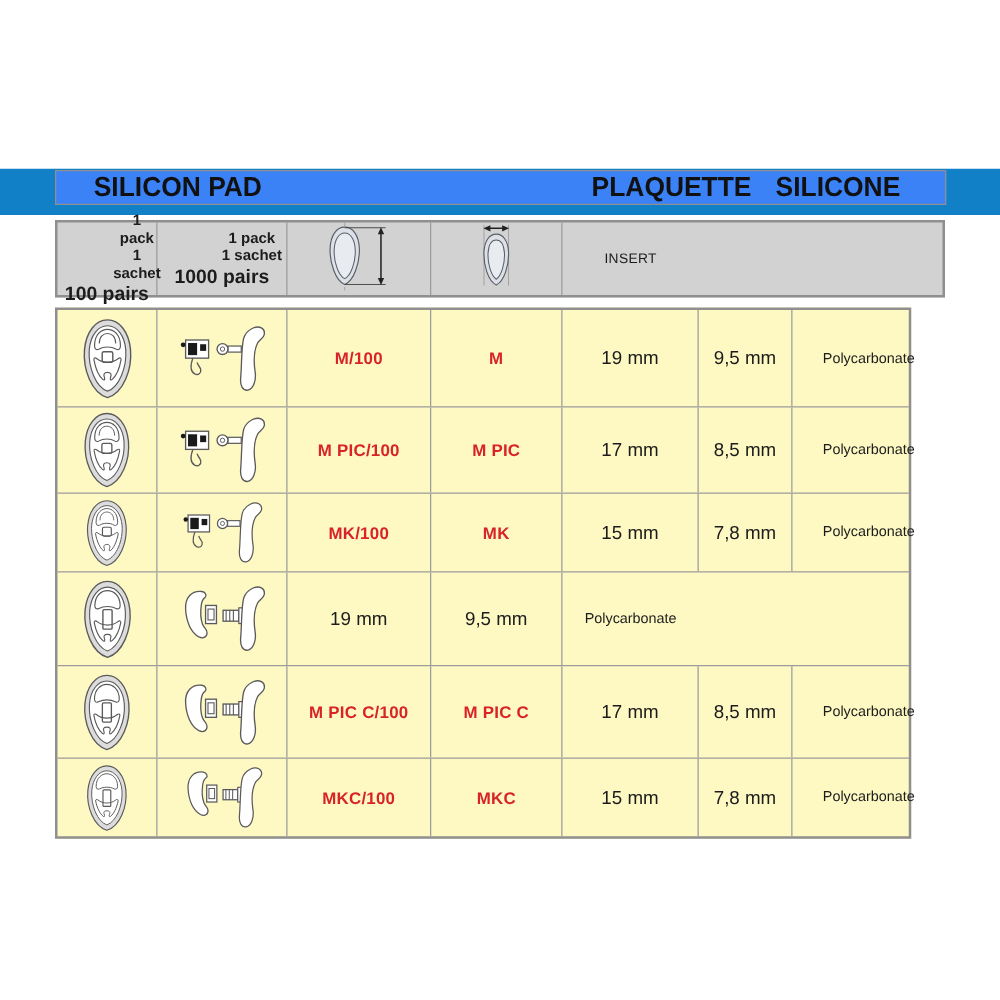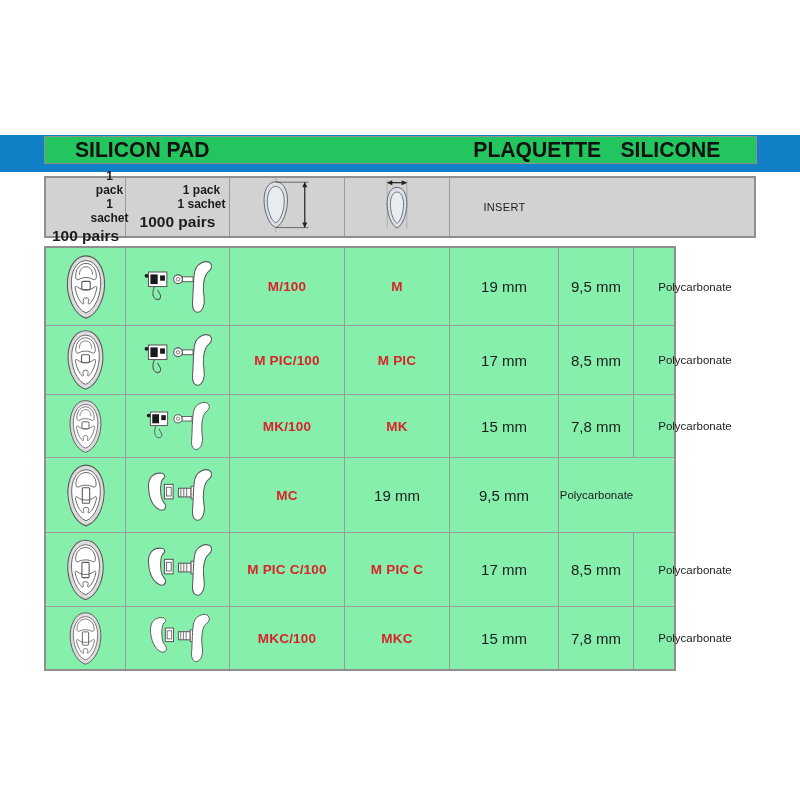--- a/index.html
+++ b/index.html
@@ -3,21 +3,21 @@
 <meta charset="utf-8">
 <style>
   html,body{margin:0;padding:0;}
   body{
     width:800px;height:800px;background:#ffffff;position:relative;overflow:hidden;
     font-family:"Liberation Sans","DejaVu Sans",sans-serif;color:#1c1c1c;
   }
   .blue-band{position:absolute;left:0;top:135px;width:800px;height:37px;background:#1280c6;}
   .title-bar{
     position:absolute;left:44px;top:136px;width:713px;height:28px;box-sizing:border-box;
-    background:#22c55e;border:1px solid #8f8f8f;
+    background:#3b82f6;border:1px solid #8f8f8f;
     display:flex;align-items:center;justify-content:space-between;
     padding:0 36px 0 30px;
   }
   .title-bar span{
     font-weight:bold;font-size:22px;letter-spacing:0px;white-space:nowrap;
     transform:scaleX(.96);color:#111;
   }
   .title-right{word-spacing:14px;transform-origin:right center;}
   .title-left{transform-origin:left center;}
 
@@ -31,22 +31,22 @@
     align-items:center;justify-content:center;text-align:center;box-sizing:border-box;height:58px;
   }
   .thead .cell:last-child{border-right:none;}
   .h-scale .l1{font-weight:bold;font-size:10px;line-height:13px;}
   .h-scale .l2{font-size:10px;line-height:13px;}
   .h-plain{font-size:11px;letter-spacing:.3px;}
   .h-pack .p1{font-weight:bold;font-size:12px;line-height:14px;margin-left:48px;}
   .h-pack .p3{font-weight:bold;font-size:15.5px;line-height:18px;margin-top:2px;}
 
   .tbody{
-    position:absolute;left:44px;top:246px;width:632px;box-sizing:border-box;
-    border:2px solid #8f8f8f;background:#86efac;
+    position:absolute;left:44px;top:246px;width:685px;box-sizing:border-box;
+    border:2px solid #8f8f8f;background:#fef9c3;
   }
   .trow{border-bottom:1px solid #9b9b9b;}
   .trow:last-child{border-bottom:none;}
   .trow .cell{
     border-right:1px solid #9b9b9b;display:flex;align-items:center;justify-content:center;
     box-sizing:border-box;text-align:center;
   }
   .trow .cell:last-child{border-right:none;}
   .r1{height:77px;}.r2{height:68px;}.r3{height:62px;}.r4{height:74px;}.r5{height:73px;}.r6{height:62px;}
   .code{color:#d8232a;font-weight:bold;font-size:13.5px;letter-spacing:.2px;}
@@ -212,21 +212,20 @@
     <div class="cell r4">
       <svg width="46" height="67" viewBox="0 0 50 70">
           <use href="#pad-clip"></use>
         </svg>
       </div>
     <div class="cell r4">
       <svg width="92" height="60" viewBox="0 0 95 62">
           <use href="#type-clip"></use>
         </svg>
       </div>
-    <div class="cell r4 code">MC</div>
     <div class="cell r4 mm">19 mm</div>
     <div class="cell r4 mm">9,5 mm</div>
     <div class="cell r4 insert">Polycarbonate</div>
   </div>
 
   <div class="trow grid7">
     <div class="cell r5">
       <svg width="45" height="66" viewBox="0 0 50 70">
           <use href="#pad-clip"></use>
         </svg>

